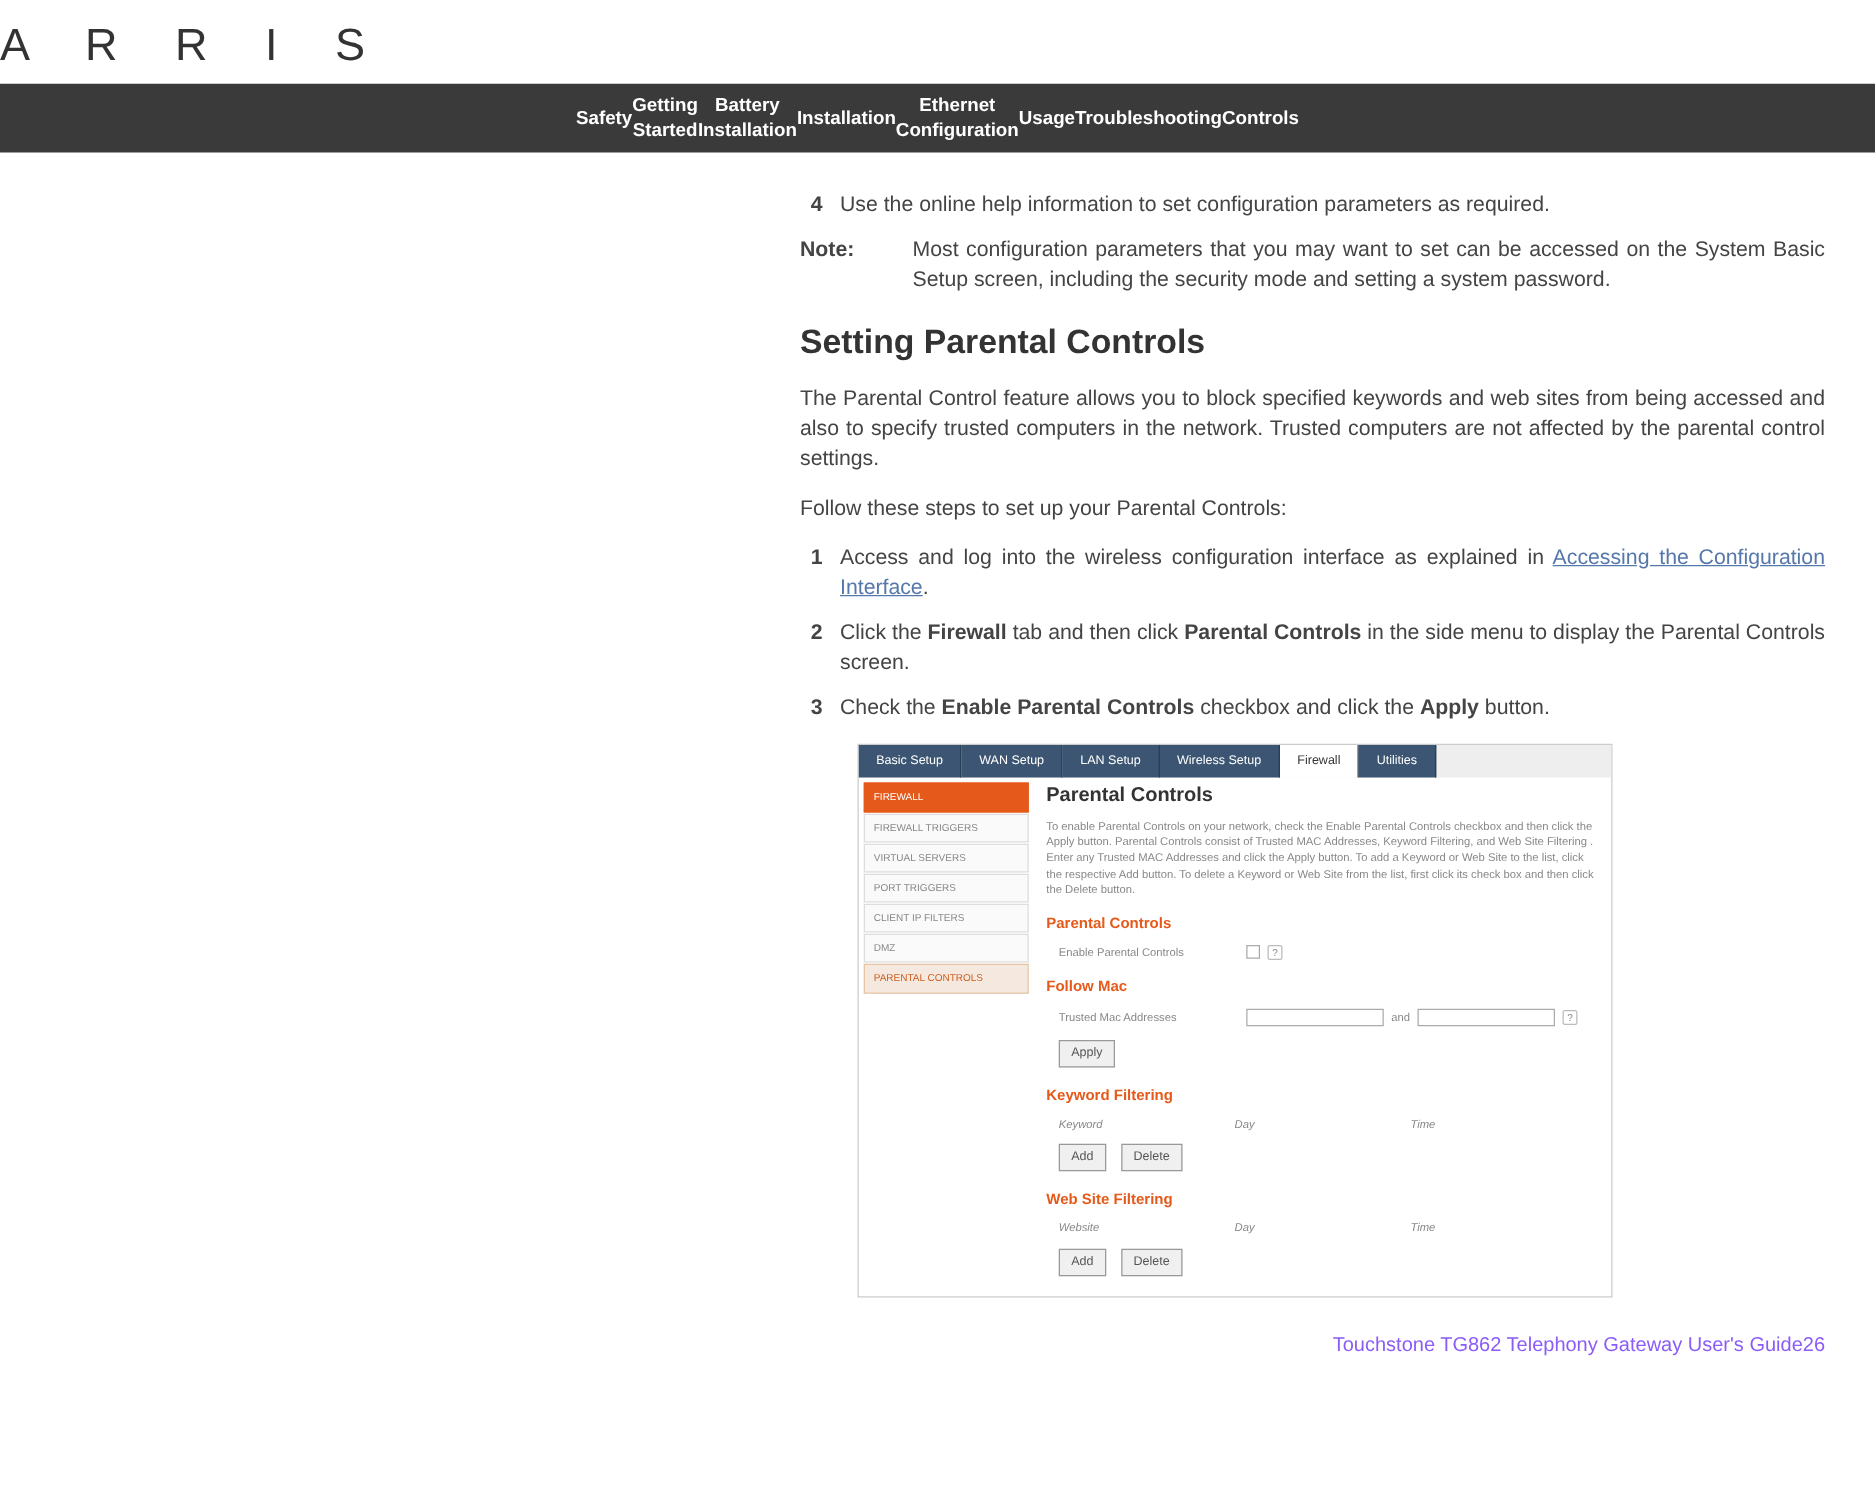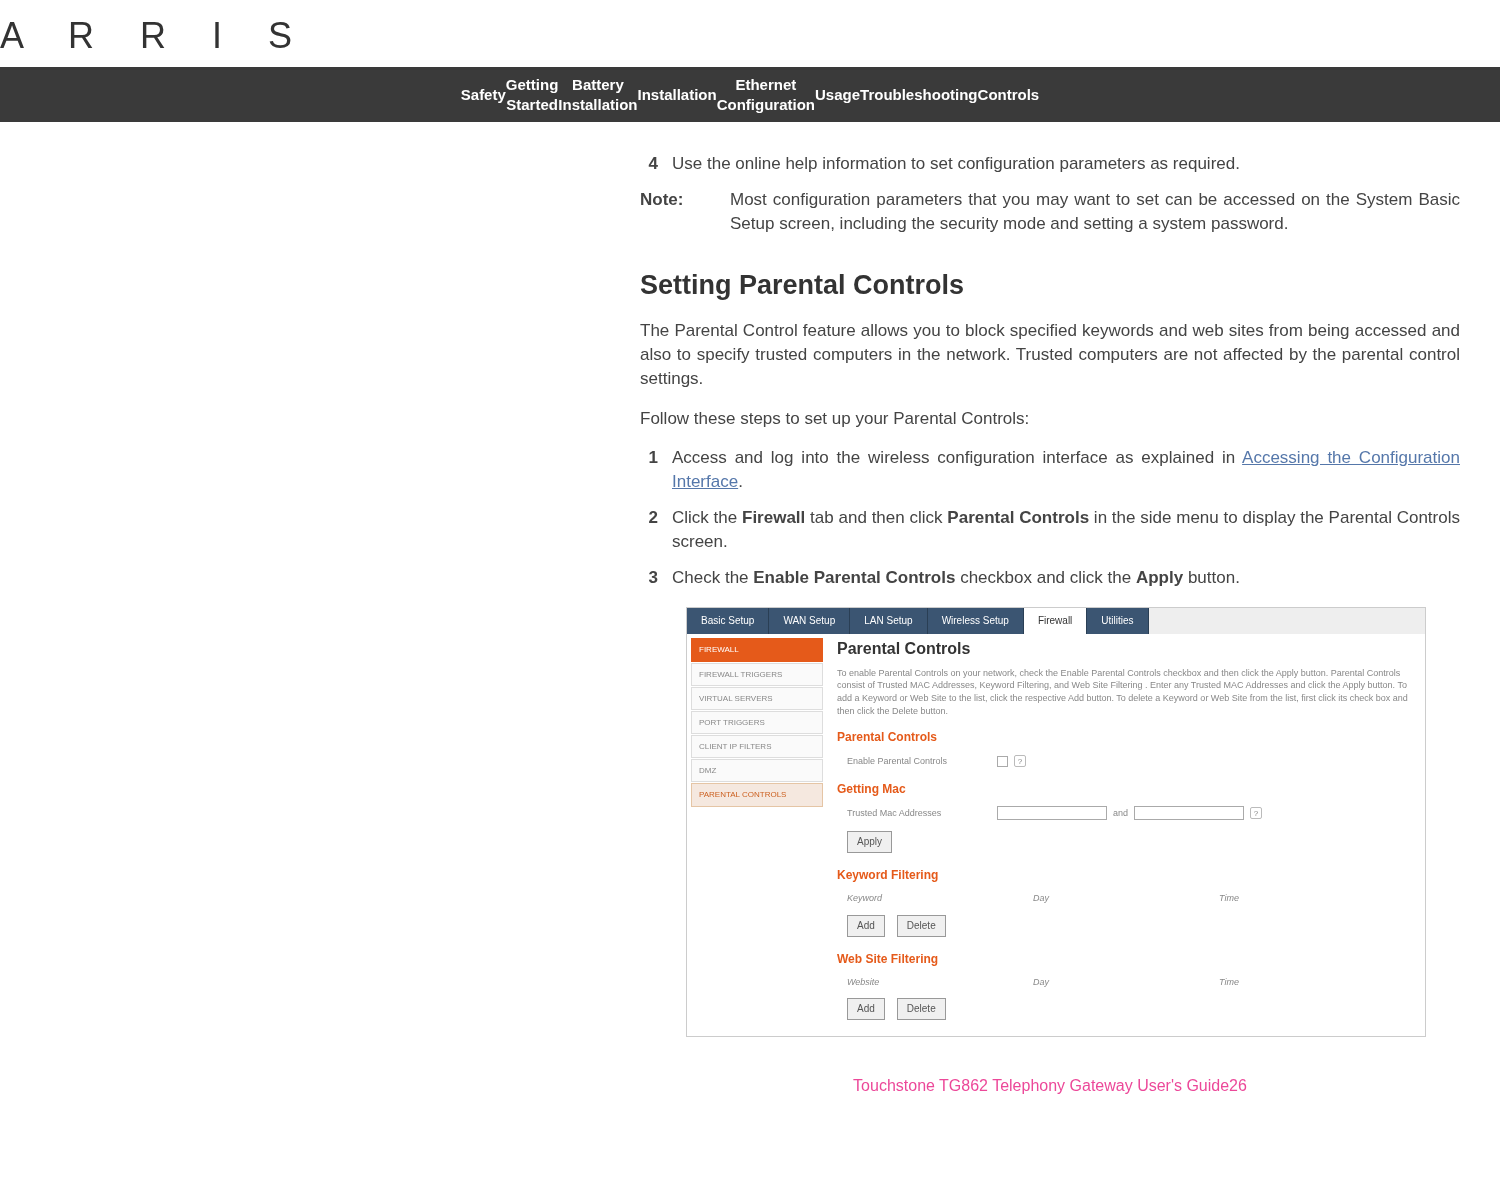--- a/index.html
+++ b/index.html
@@ -46,35 +46,35 @@
     display: flex;
     margin-bottom: 12px;
   }
   .step-num {
     font-weight: bold;
     min-width: 32px;
     text-align: right;
     padding-right: 14px;
   }
   .step-text { flex: 1; text-align: justify; }
-  .note-row { display: flex; margin-bottom: 32px; margin-top: 12px;}
+  .note-row { display: flex; margin-bottom: 20px; margin-top: 12px;}
   .note-label { font-weight: bold; min-width: 90px; }
   .note-text { flex: 1; text-align: justify; }
   h2.section-title {
     font-size: 27px;
     font-weight: bold;
     margin: 18px 0 14px 0;
     color: #333;
   }
   .para { margin-bottom: 16px; text-align: justify; }
   .link { color: #5577aa; text-decoration: underline; cursor: pointer; }
   .bold { font-weight: bold; }
   .screenshot {
     margin: 18px 0 0 46px;
-    width: 740px;
+    width: 604px;
     border: 1px solid #ccc;
     font-family: Arial, sans-serif;
     font-size: 10px;
     color: #555;
     background: #fff;
   }
   .tabs-row { display: flex; background: #eee; }
   .tab {
     padding: 6px 14px;
     background: #3b5572;
@@ -102,26 +102,26 @@
   .sect-head { color: #e55a1a; font-weight: bold; font-size: 12px; margin: 10px 0 6px 0; }
   .form-row { display: flex; align-items: center; font-size: 9px; color: #888; padding: 3px 10px; }
   .form-row .fl { width: 150px; }
   .cb { width: 11px; height: 11px; border: 1px solid #aaa; display: inline-block; vertical-align: middle; }
   .help { display: inline-block; width: 12px; height: 12px; border: 1px solid #bbb; border-radius: 2px; text-align: center; line-height: 11px; font-size: 8px; color: #888; margin-left: 6px; }
   .tin { border: 1px solid #aaa; height: 14px; width: 110px; display: inline-block; background: #fff; }
   .btn { border: 1px solid #999; background: #f0f0f0; padding: 3px 9px; font-size: 10px; display: inline-block; margin: 8px 2px 4px 10px; cursor: pointer; }
   .cols { display: flex; font-size: 9px; color: #888; padding: 2px 10px; }
   .cols div { flex: 1; font-style: italic; }
   .footer {
-    margin-top: 40px;
+    margin-top: 30px;
     padding: 0 40px 20px 640px;
     display: flex;
-    justify-content: center;
+    justify-content: flex-end;
     font-size: 16px;
-    color: #ec4899;
+    color: #8b5cf6;
   }
 </style>
 </head>
 <body>
 
 <div class="logo">A R R I S</div>
 
 <div class="navbar">
   <div class="nav-item">Safety</div>
   <div class="nav-item" style="white-space:pre-line">Getting
@@ -197,21 +197,21 @@
         <h3>Parental Controls</h3>
         <div class="desc">To enable Parental Controls on your network, check the Enable Parental Controls checkbox and then click the Apply button. Parental Controls consist of Trusted MAC Addresses, Keyword Filtering, and Web Site Filtering . Enter any Trusted MAC Addresses and click the Apply button. To add a Keyword or Web Site to the list, click the respective Add button. To delete a Keyword or Web Site from the list, first click its check box and then click the Delete button.</div>
 
         <div class="sect-head">Parental Controls</div>
         <div class="form-row">
           <div class="fl">Enable Parental Controls</div>
           <span class="cb"></span>
           <span class="help">?</span>
         </div>
 
-        <div class="sect-head">Getting Mac</div>
+        <div class="sect-head">Follow Mac</div>
         <div class="form-row">
           <div class="fl">Trusted Mac Addresses</div>
           <span class="tin"></span>
           <span style="margin:0 6px">and</span>
           <span class="tin"></span>
           <span class="help">?</span>
         </div>
         <div class="btn">Apply</div>
 
         <div class="sect-head">Keyword Filtering</div>

